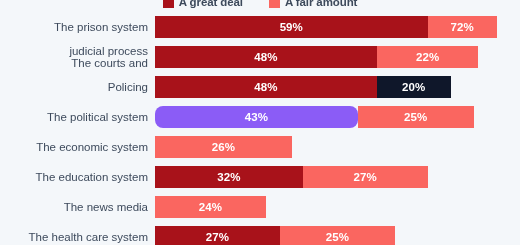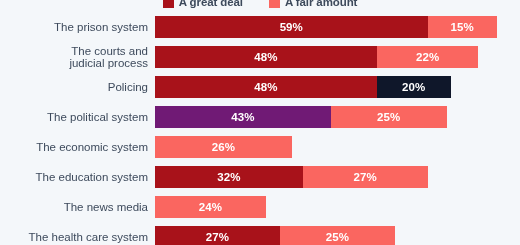--- a/index.html
+++ b/index.html
@@ -120,48 +120,48 @@
     </div>
   </div>
 
   <div class="rows" id="rows-container">
       <div class="row">
         <div class="row-label">
           <span>The prison system</span>
         </div>
         <div class="bar-track">
           <div class="seg" style="background: rgb(168, 18, 26); width: 272.58px;">59%</div>
-          <div class="seg" style="background: rgb(250, 102, 96); width: 69.3px;">15%</div>
+          <div class="seg" style="background: rgb(250, 102, 96); width: 69.3px;">72%</div>
         </div>
       </div>
       <div class="row">
         <div class="row-label">
+          <span>judicial process</span>
           <span>The courts and</span>
-          <span>judicial process</span>
         </div>
         <div class="bar-track">
           <div class="seg" style="background: rgb(168, 18, 26); width: 221.76px;">48%</div>
           <div class="seg" style="background: rgb(250, 102, 96); width: 101.64px;">22%</div>
         </div>
       </div>
       <div class="row">
         <div class="row-label">
           <span>Policing</span>
         </div>
         <div class="bar-track">
           <div class="seg" style="background: rgb(168, 18, 26); width: 221.76px;">48%</div>
           <div class="seg" style="background: #0f172a; width: 74px;">20%</div>
         </div>
       </div>
       <div class="row">
         <div class="row-label">
           <span>The political system</span>
         </div>
         <div class="bar-track">
-          <div class="seg" style="background: #701a75; width: 176px;">43%</div>
+          <div class="seg" style="background: #8b5cf6; width: 203px; border-radius: 8px;">43%</div>
           <div class="seg" style="background: rgb(250, 102, 96); width: 115.5px;">25%</div>
         </div>
       </div>
       <div class="row">
         <div class="row-label">
           <span>The economic system</span>
         </div>
         <div class="bar-track">
           <div class="seg" style="background: rgb(250, 102, 96); width: 137px;">26%</div>
         </div>

